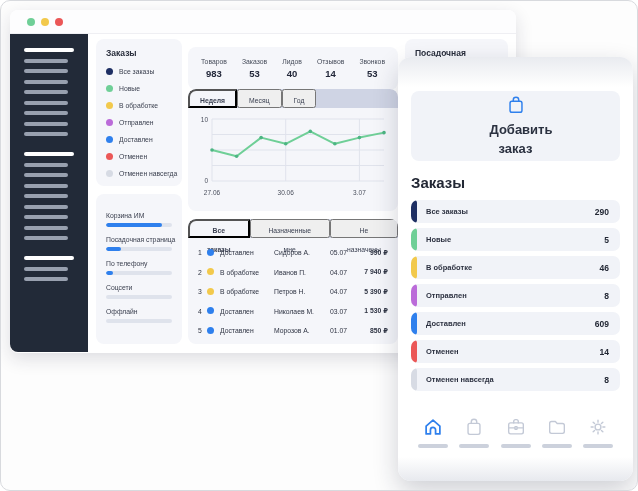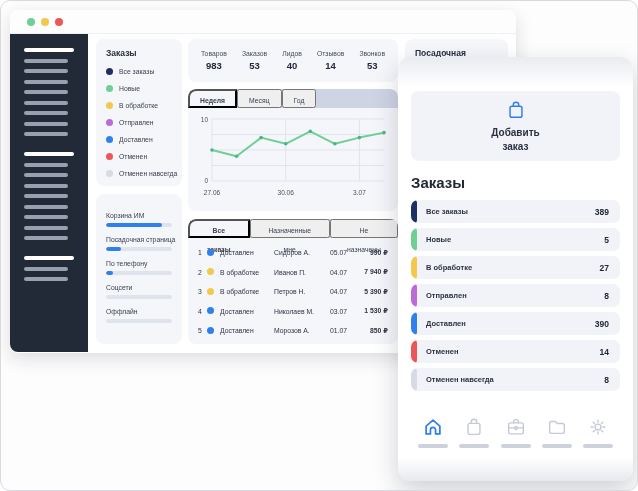--- a/index.html
+++ b/index.html
@@ -30,21 +30,21 @@
   .legend-item { display:flex; align-items:center; gap:6px; margin-top:10px; }
   .legend-dot  { width:7px; height:7px; border-radius:50%; flex:none; }
   .legend-label{ font-size:6.8px; color:#3c4150; white-space:nowrap; }
 
   #sources-card { left:86px;  top:160px; width:86px;  height:150px; padding:9px 10px; }
   .src-item  { margin-top:9px; }
   .src-label { font-size:6.8px; color:#3c4150; white-space:nowrap; }
   .src-track { margin-top:4px; height:4px; border-radius:2px; background:#dfe3ec; overflow:hidden; }
   .src-fill  { height:100%; border-radius:2px; }
 
-  #stats-card { left:178px; top:5px; width:210px; height:43px; display:flex;
+  #stats-card { left:178px; top:13px; width:210px; height:43px; display:flex;
                 justify-content:space-between; align-items:center; padding:6px 13px; }
   .stat { text-align:center; }
   .stat-label { font-size:6.8px; color:#454b59; }
   .stat-value { font-size:9.5px; font-weight:700; color:#23283a; margin-top:3px; }
 
   .tabs { display:flex; background:#cfd4e4; border-radius:8px 8px 0 0; height:19px; }
   .tab  { font-size:6.8px; line-height:19px; padding:0 10px; color:#3b4152; cursor:default; }
   .tab.active { background:#f5f6fa; border-radius:8px 0 0 0; font-weight:600; }
 
   #chart-card { left:178px; top:55px; width:210px; height:122px; overflow:hidden; }
@@ -62,21 +62,21 @@
   
   #panel { position:absolute; left:397px; top:56px; width:235px; height:424px;
            background:#fff; border-radius:13px; box-shadow:0 10px 26px rgba(25,30,55,.20); }
   .panel-top { height:30px; background:linear-gradient(#e9ebf0,#ffffff);
                border-radius:13px 13px 0 0; }
   .panel-content { padding:4px 13px 0; }
   .actions { display:flex; gap:9px; }
   .action-card { flex:1; height:70px; background:#f1f3f8; border-radius:8px;
                  display:flex; flex-direction:column; align-items:center;
                  justify-content:center; gap:5px; color:#2f80ed; border:none; cursor:default; }
-  .action-label { font-size:10px; font-weight:700; color:#2b3140; text-align:center;
+  .action-label { font-size:13px; font-weight:700; color:#2b3140; text-align:center;
                   line-height:1.4; width:52px; }
   #panel-title { font-size:15px; font-weight:800; color:#232835; margin:13px 0 9px; }
   .p-row { display:flex; align-items:center; background:#f1f3f8; border-radius:7px;
            height:23px; margin-bottom:5px; overflow:hidden; }
   .p-bar { width:6px; align-self:stretch; border-radius:3px; flex:none; }
   .p-label { font-size:7.5px; font-weight:600; color:#2c3140; padding-left:9px; }
   .p-count { margin-left:auto; font-size:8.5px; font-weight:700; color:#232835; padding-right:11px; }
   .nav { display:flex; justify-content:space-between; padding:20px 7px 0; }
   .nav-item { display:flex; flex-direction:column; align-items:center; gap:6px;
               color:#c3c9d6; background:none; border:none; cursor:default; }
@@ -322,41 +322,41 @@
               </svg>
             </span>
             <span class="action-label">Добавить заказ</span>
           </button>
         </div>
       <div id="panel-title">Заказы</div>
       <div id="panel-orders">
           <div class="p-row">
             <span class="p-bar" style="background: rgb(30, 47, 99);"></span>
             <span class="p-label">Все заказы</span>
-            <span class="p-count">389</span>
+            <span class="p-count">290</span>
           </div>
           <div class="p-row">
             <span class="p-bar" style="background: rgb(111, 207, 151);"></span>
             <span class="p-label">Новые</span>
             <span class="p-count">5</span>
           </div>
           <div class="p-row">
             <span class="p-bar" style="background: rgb(242, 201, 76);"></span>
             <span class="p-label">В обработке</span>
-            <span class="p-count">27</span>
+            <span class="p-count">46</span>
           </div>
           <div class="p-row">
             <span class="p-bar" style="background: rgb(187, 107, 217);"></span>
             <span class="p-label">Отправлен</span>
             <span class="p-count">8</span>
           </div>
           <div class="p-row">
             <span class="p-bar" style="background: rgb(47, 128, 237);"></span>
             <span class="p-label">Доставлен</span>
-            <span class="p-count">390</span>
+            <span class="p-count">609</span>
           </div>
           <div class="p-row">
             <span class="p-bar" style="background: rgb(235, 87, 87);"></span>
             <span class="p-label">Отменен</span>
             <span class="p-count">14</span>
           </div>
           <div class="p-row">
             <span class="p-bar" style="background: rgb(215, 219, 228);"></span>
             <span class="p-label">Отменен навсегда</span>
             <span class="p-count">8</span>

